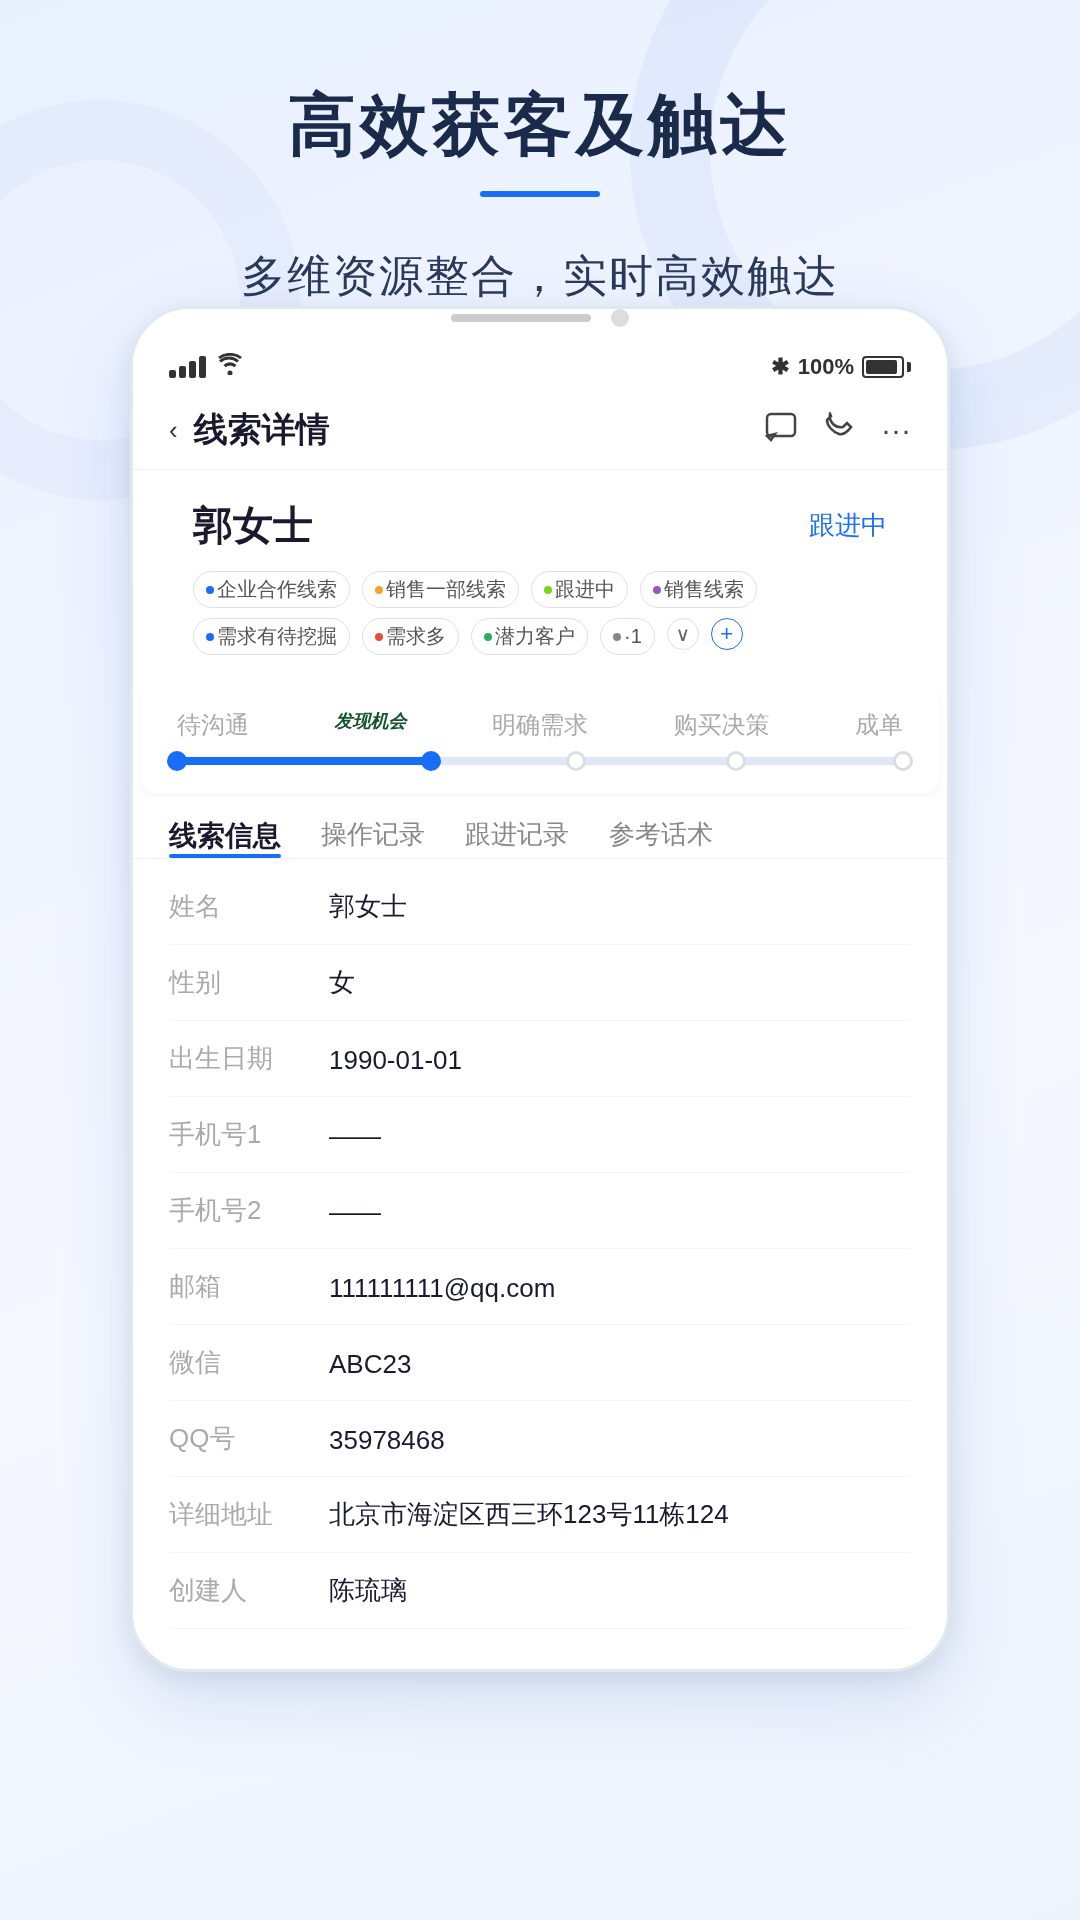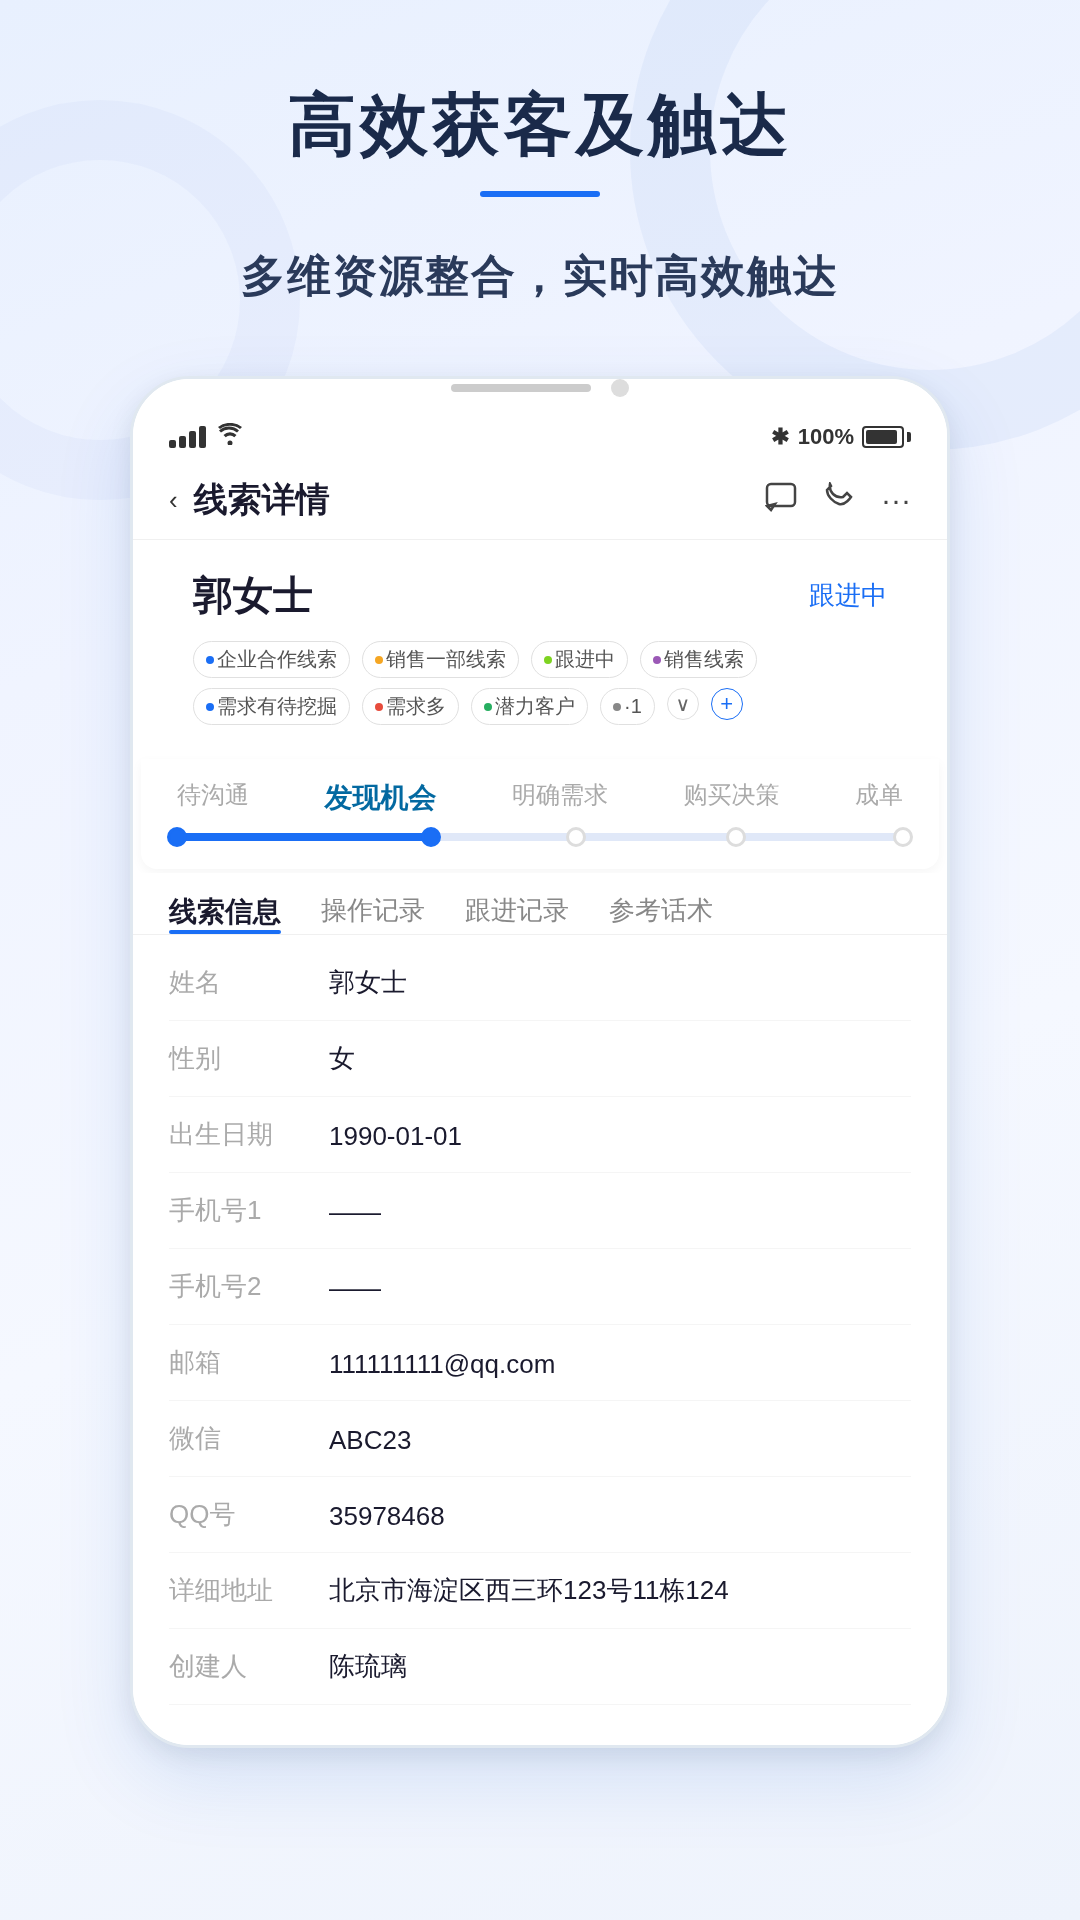--- a/index.html
+++ b/index.html
@@ -61,22 +61,21 @@
       height: 6px;
       background: #1a6ef5;
       border-radius: 3px;
       margin: 0 auto 50px;
     }
     .hero-subtitle {
       font-size: 44px;
       color: #2a3a5a;
       text-align: center;
       letter-spacing: 2px;
-      margin-bottom: 70px;
-      font-weight: 700;
+      font-weight: 400;
     }
 
     
     .phone-wrapper {
       position: relative;
       width: 820px;
       margin: 0 auto;
     }
 
     
@@ -289,23 +288,24 @@
       display: flex;
       justify-content: space-between;
       margin-bottom: 16px;
     }
     .progress-tab {
       font-size: 24px;
       color: #aaa;
       cursor: pointer;
     }
     .progress-tab.active {
-      font-size: 28px;
+      font-size: 18px;
       font-weight: 700;
-      color: #0369a1;
+      color: #14532d;
+      font-style: italic;
     }
     .progress-bar-track {
       position: relative;
       height: 8px;
       background: #e0e8f8;
       border-radius: 4px;
     }
     .progress-bar-fill {
       position: absolute;
       left: 0;

